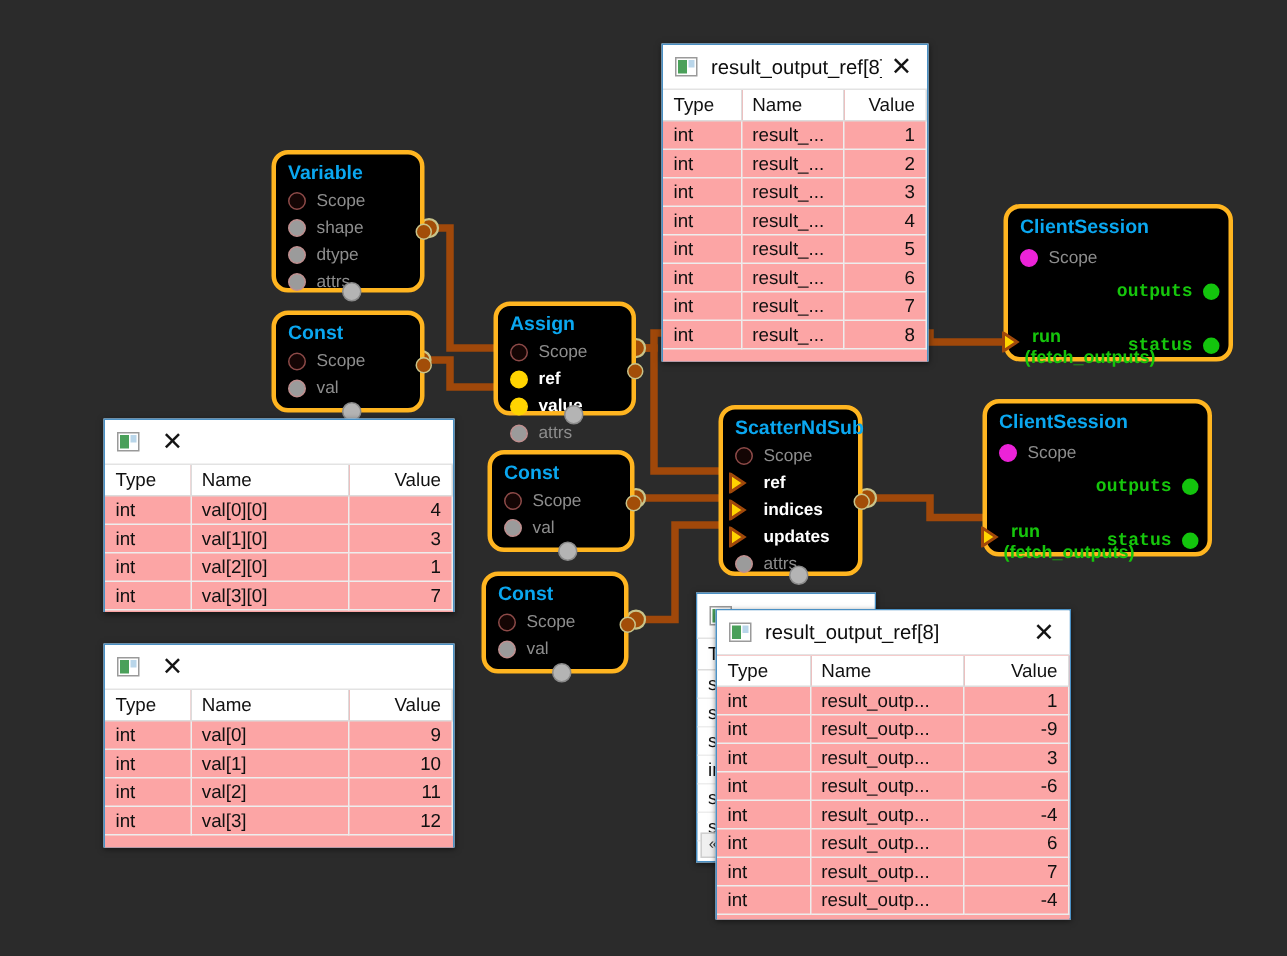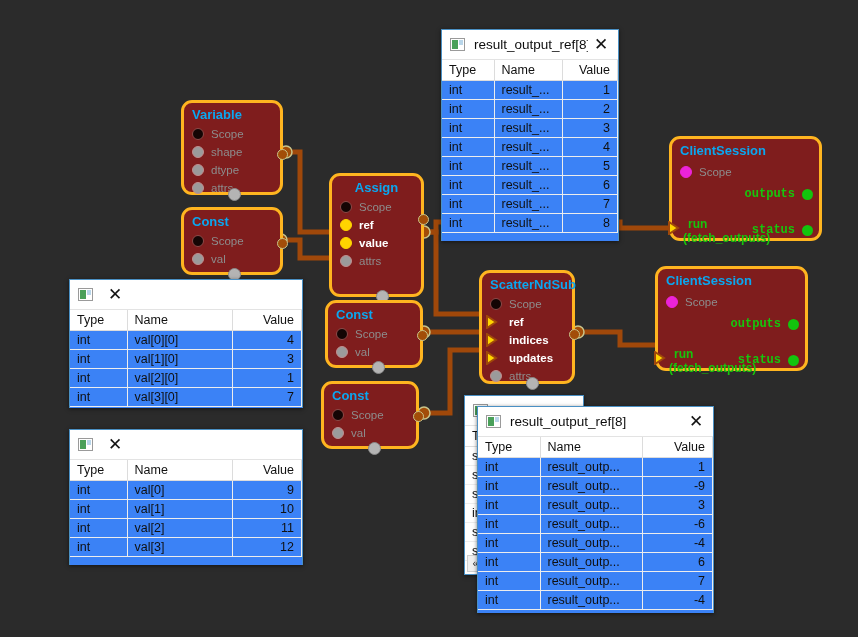--- a/index.html
+++ b/index.html
@@ -13,21 +13,21 @@
   #canvas{position:absolute;left:0;top:0;width:858px;height:637px;}
 
   
   #wires{position:absolute;left:0;top:0;width:858px;height:637px;}
 
   
   .node{
     position:absolute;
     border:3px solid #ffb520;
     border-radius:11px;
-    background:#7f1d1d;
+    background:#000000;
     box-sizing:border-box;
     padding:4px 8px 8px 8px;
   }
   .node-title{
     color:#0aa7f0;
     font-weight:bold;
     font-size:13px;
     letter-spacing:0px;
     line-height:16px;
     margin:0 0 2px 0;
@@ -141,21 +141,21 @@
   table.grid th.r{text-align:right;}
   table.grid td{
     padding:2px 7px;
     border-right:1px solid #ededed;
     border-bottom:1px solid #ededed;
     white-space:nowrap;
     overflow:hidden;
     text-overflow:ellipsis;
   }
   table.grid td.r{text-align:right;}
-  .grid-wrap{background:#3b82f6;overflow:hidden;}
+  .grid-wrap{background:#fca5a5;overflow:hidden;}
 
   .scroll-btn{
     position:absolute;left:2px;bottom:2px;
     width:17px;height:17px;
     background:#f0f0f0;border:1px solid #cfcfcf;
     color:#333;font-size:11px;line-height:15px;text-align:center;
     box-sizing:border-box;
   }
 </style>
 </head>
@@ -220,21 +220,21 @@
       <span class="plabel">Scope</span>
     </div>
     <div class="port-row">
       <span class="pdot gray"></span>
       <span class="plabel">val</span>
     </div>
     <span class="out-dot" style="right:-8px;top:28px;"></span>
     <span class="bottom-dot" style="left:44px;bottom:-9px;"></span>
   </div>
 
-  <div class="node" id="n-assign" style="left:329px;top:173px;width:95px;height:124px;text-align:center;">
+  <div class="node" id="n-assign" style="left:329px;top:201px;width:95px;height:76px;">
     <div class="node-title">Assign</div>
     <div class="port-row">
       <span class="pdot scope-dark"></span>
       <span class="plabel">Scope</span>
     </div>
     <div class="port-row">
       <span class="pdot yellow"></span>
       <span class="plabel on">ref</span>
     </div>
     <div class="port-row">

